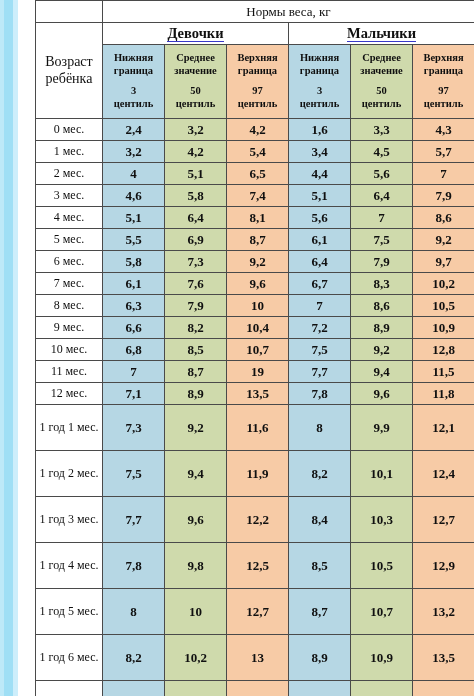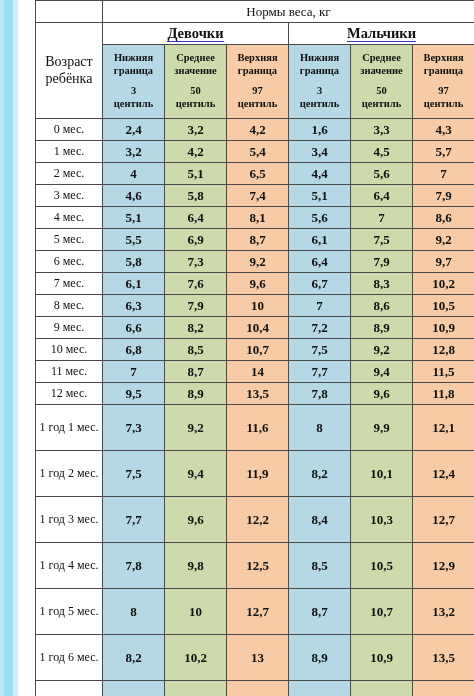--- a/index.html
+++ b/index.html
@@ -277,28 +277,28 @@
           <td class="val c-mid">8,5</td>
           <td class="val c-high">10,7</td>
           <td class="val c-low sep-left">7,5</td>
           <td class="val c-mid">9,2</td>
           <td class="val c-high">12,8</td>
         </tr>
         <tr>
           <td class="age">11 мес.</td>
           <td class="val c-low">7</td>
           <td class="val c-mid">8,7</td>
-          <td class="val c-high">14</td>
+          <td class="val c-high">19</td>
           <td class="val c-low sep-left">7,7</td>
           <td class="val c-mid">9,4</td>
           <td class="val c-high">11,5</td>
         </tr>
         <tr>
           <td class="age">12 мес.</td>
-          <td class="val c-low">9,5</td>
+          <td class="val c-low">7,1</td>
           <td class="val c-mid">8,9</td>
           <td class="val c-high">13,5</td>
           <td class="val c-low sep-left">7,8</td>
           <td class="val c-mid">9,6</td>
           <td class="val c-high">11,8</td>
         </tr>
         <tr>
           <td class="age tall">1 год 1 мес.</td>
           <td class="val c-low tall">7,3</td>
           <td class="val c-mid tall">9,2</td>

